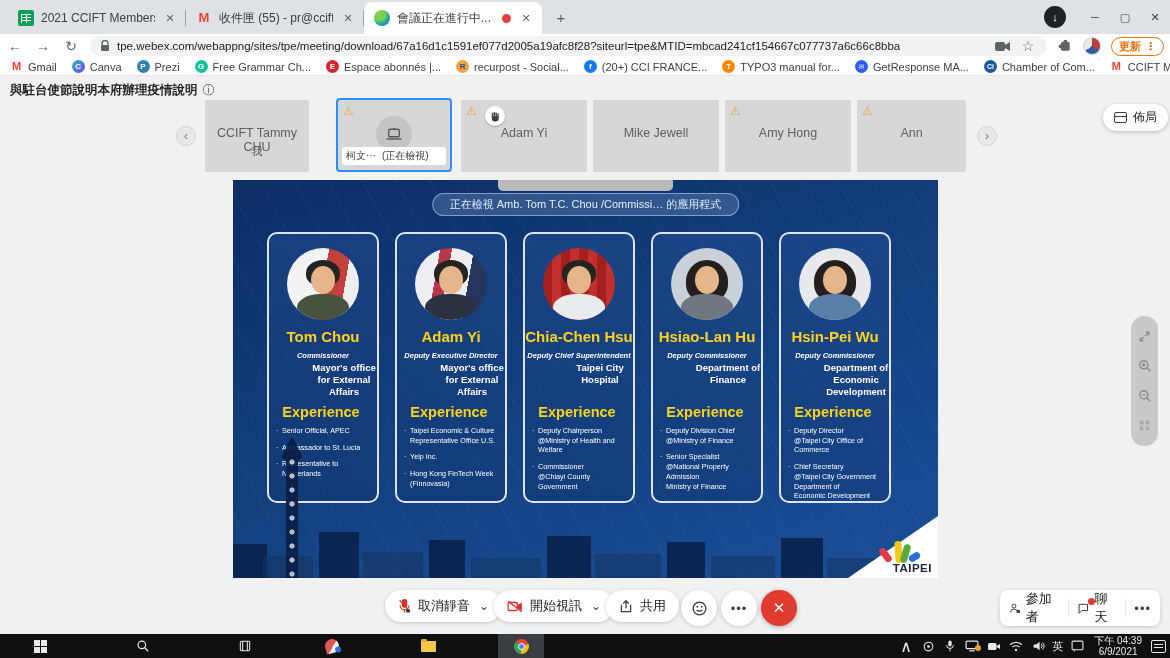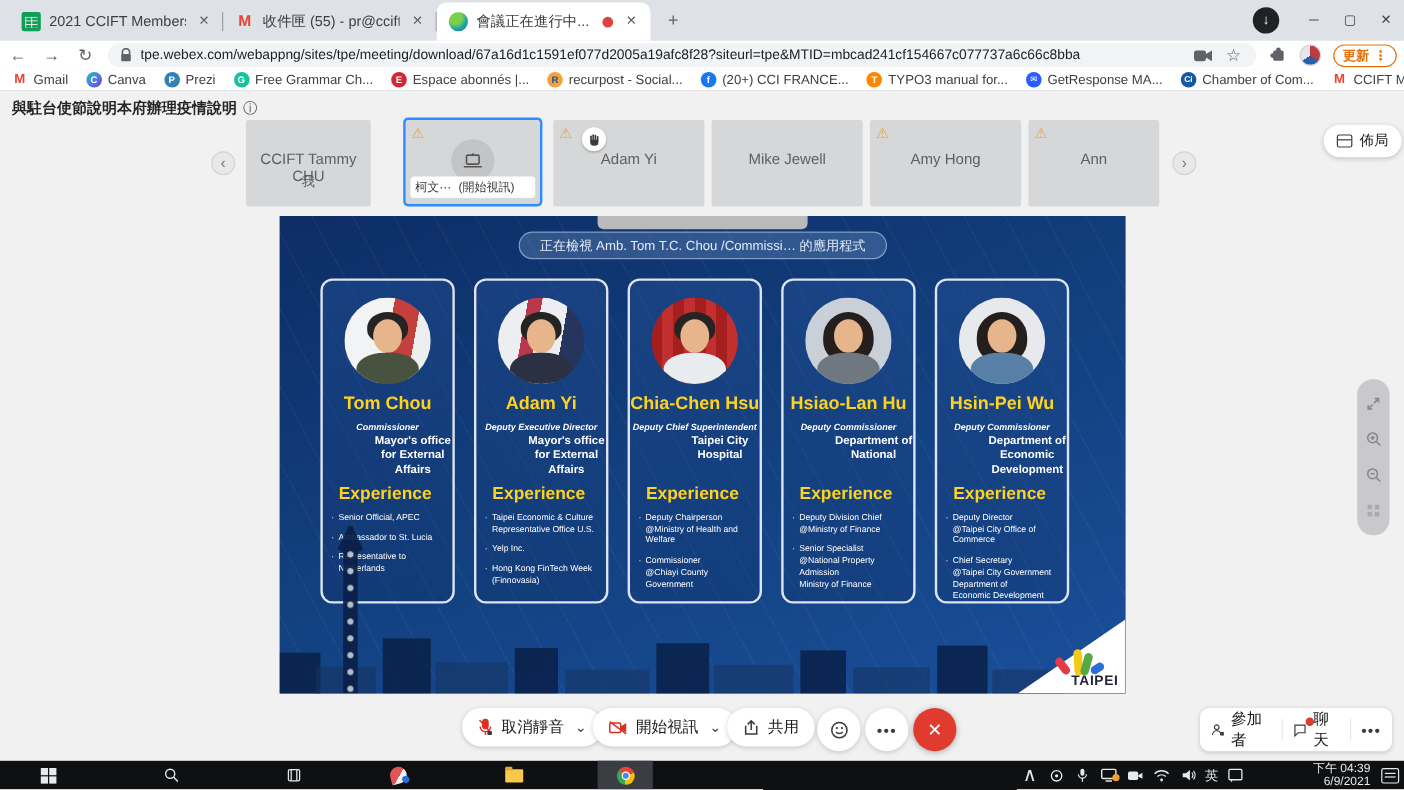--- a/index.html
+++ b/index.html
@@ -146,21 +146,21 @@
   .winlogo span { background:#e8e9ea; }
   .folder { width:15px; height:11px; background:#f8c84a; border-radius:1px; position:relative; }
   .folder::before { content:""; position:absolute; top:-2px; left:0; width:6px; height:3px; background:#e0a92f; border-radius:1px 1px 0 0; }
   .chromeball { width:15px; height:15px; border-radius:50%; background:conic-gradient(from -50deg,#ea4335 0 33%,#fbbc05 33% 66%,#34a853 66% 100%); position:relative; }
   .chromeball::after { content:""; position:absolute; left:4px; top:4px; width:7px; height:7px; border-radius:50%; background:#4285f4; border:1.5px solid #fff; box-sizing:border-box; }
   .shuttle { width:14px; height:14px; border-radius:50% 50% 50% 0; background:linear-gradient(135deg,#e05555 0 55%, #f0f0f0 55%); transform:rotate(-15deg); position:relative; }
   .shuttle::after { content:""; position:absolute; right:-1px; bottom:-1px; width:6px; height:6px; border-radius:50%; background:#2a6fd6; }
   .tray { position:absolute; right:0; top:0; height:24px; display:flex; align-items:center; gap:6px; padding-right:4px; color:#e8e9ea; }
   .trayic { display:flex; align-items:center; justify-content:center; width:16px; }
   .ime { font-size:11px; }
-  .clock { text-align:right; font-size:10px; line-height:11px; padding:0 3px;margin-left:48px; }
+  .clock { text-align:center; font-size:10px; line-height:11px; padding:0 3px; }
   .ac { width:15px; height:13px; border:1.2px solid #e8e9ea; border-radius:2px; position:relative; }
   .ac::after { content:""; position:absolute; left:2px; right:2px; top:3px; height:1px; background:#e8e9ea; box-shadow:0 3px 0 #e8e9ea; }
   .orangedot { position:absolute; width:6px; height:6px; border-radius:50%; background:#f0a030; right:-1px; bottom:1px; }
 </style>
 </head>
 <body>
 
 <div class="screen">
 
   <div class="tabbar">
@@ -287,21 +287,21 @@
     <span class="warn">⚠</span>
     <div class="laptopcircle">
       <svg width="18" height="15" viewBox="0 0 24 20">
           <rect x="5" y="3" width="14" height="10" rx="1.5" fill="none" stroke="#555" stroke-width="1.8"></rect>
           <rect x="11" y="1" width="2" height="2" fill="#555"></rect>
           <path d="M2 16h20" stroke="#555" stroke-width="1.8"></path>
         </svg>
     </div>
     <div class="cohostlabel">
       <span>柯文···</span>
-      <span>(開始視訊)</span>
+      <span>(正在檢視)</span>
     </div>
   </div>
 
   <div class="tile" style="left:461px;width:126px;">
     <span class="warn">⚠</span>
     <span class="handbadge">
       <svg width="11" height="11" viewBox="0 0 24 24">
           <g fill="#3b3b3b">
             <rect x="4" y="4" width="3" height="10" rx="1.5"></rect>
             <rect x="8" y="2" width="3" height="12" rx="1.5"></rect>
@@ -406,21 +406,21 @@
 
     <div class="card c4">
       <div class="photo">
           <div class="pbg"></div>
           <div class="hair"></div>
           <div class="face"></div>
           <div class="body"></div>
         </div>
       <div class="pname">Hsiao-Lan Hu</div>
       <div class="ptitle">Deputy Commissioner</div>
-      <div class="porg">Department of National</div>
+      <div class="porg">Department of Finance</div>
       <div class="exp">
         <div class="exph">Experience</div>
         <ul>
           <li>Deputy Division Chief
 @Ministry of Finance</li>
           <li>Senior Specialist
 @National Property Admission
 Ministry of Finance</li>
         </ul>
       </div>

